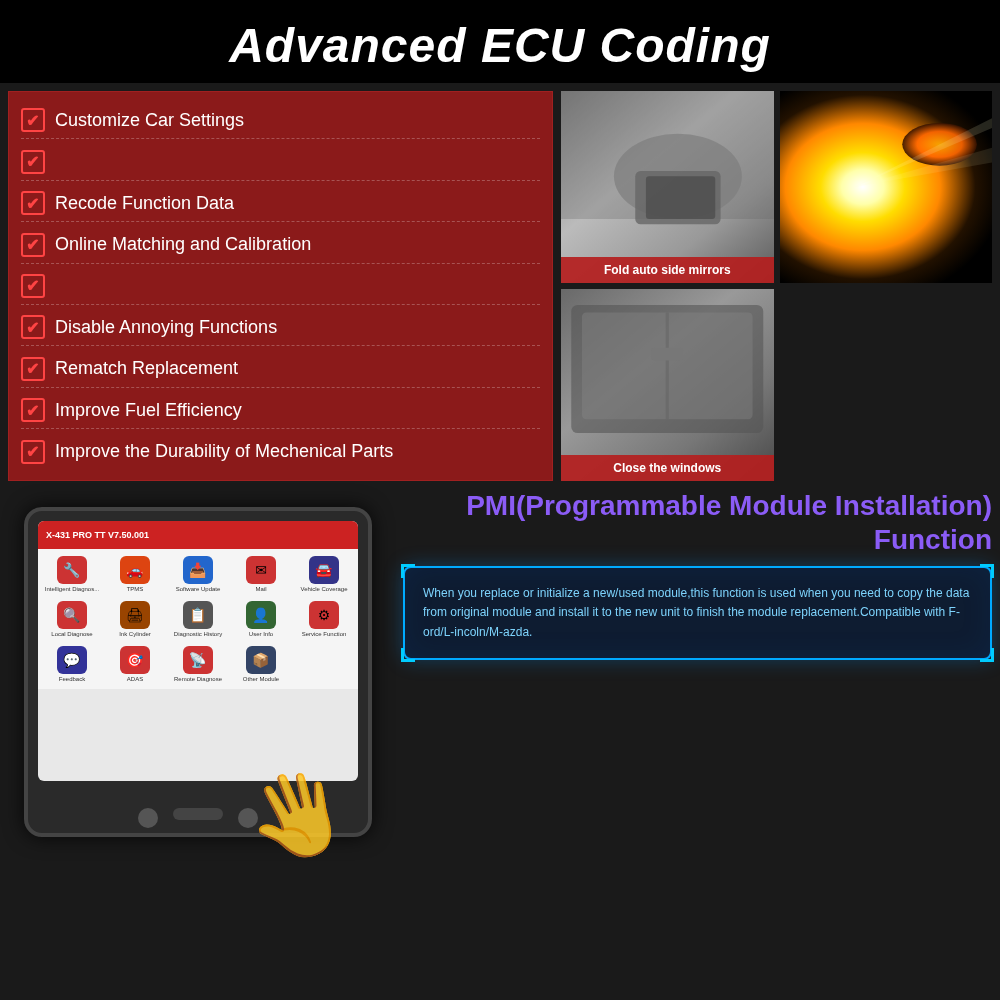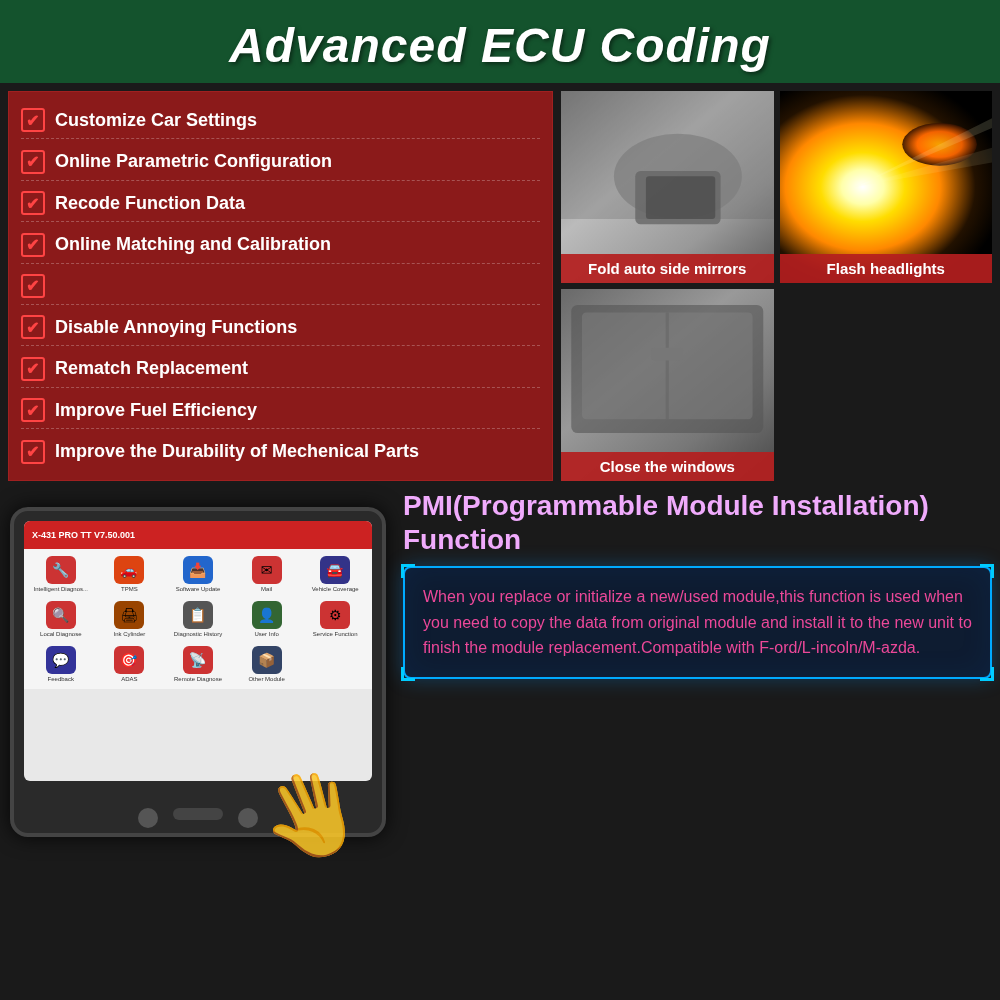--- a/index.html
+++ b/index.html
@@ -6,21 +6,21 @@
     body {
       width: 1000px;
       height: 1000px;
       background: #1a1a1a;
       font-family: Arial, sans-serif;
       overflow: hidden;
     }
 
     
     .header {
-      background: #14532d;
+      background: #000000;
       text-align: center;
       padding: 18px 10px 10px;
     }
     .header-title {
       font-size: 48px;
       font-weight: 900;
       color: #ffffff;
       letter-spacing: 1px;
       font-style: italic;
       text-shadow: 2px 2px 4px rgba(0,0,0,0.5);
@@ -68,21 +68,21 @@
       align-items: center;
       justify-content: center;
       flex-shrink: 0;
       color: #ff4444;
       font-size: 16px;
       font-weight: bold;
     }
     .feature-text {
       color: #ffffff;
       font-size: 18px;
-      font-weight: 700;
+      font-weight: 400;
     }
 
     
     .right-panel {
       flex: 1;
       display: grid;
       grid-template-columns: 1fr 1fr;
       grid-template-rows: 1fr 1fr;
       gap: 6px;
     }
@@ -91,21 +91,21 @@
       overflow: hidden;
       background: #333;
     }
     .photo-label {
       position: absolute;
       bottom: 0;
       left: 0;
       right: 0;
       background: rgba(180, 30, 30, 0.92);
       color: #fff;
-      font-size: 15px;
+      font-size: 12px;
       font-weight: bold;
       text-align: center;
       padding: 6px 4px;
     }
 
     
     .bottom-section {
       display: flex;
       margin: 8px 8px 8px;
       gap: 15px;
@@ -113,21 +113,21 @@
     }
 
     
     .tablet-section {
       flex: 0 0 380px;
       display: flex;
       align-items: center;
       justify-content: center;
     }
     .tablet-outer {
-      width: 376px;
+      width: 348px;
       height: 330px;
       background: #2a2a2a;
       border-radius: 18px;
       border: 4px solid #444;
       padding: 10px;
       position: relative;
       box-shadow: 0 0 20px rgba(0,0,0,0.8);
     }
     .tablet-screen {
       width: 100%;
@@ -209,24 +209,24 @@
     }
 
     
     .pmi-section {
       flex: 1;
       display: flex;
       flex-direction: column;
       justify-content: flex-start;
     }
     .pmi-title {
-      text-align: left;
+      text-align: right;
       font-size: 28px;
       font-weight: 900;
-      color: #f0abfc;
+      color: #8b5cf6;
       line-height: 1.2;
       margin-bottom: 10px;
     }
     .pmi-box {
       background: rgba(10, 30, 60, 0.7);
       border: 2px solid #00aaff;
       border-radius: 8px;
       padding: 16px 18px;
       position: relative;
       box-shadow: 0 0 20px rgba(0, 150, 255, 0.3), inset 0 0 30px rgba(0, 100, 200, 0.1);
@@ -244,22 +244,22 @@
       height: 14px;
       border-color: #00ccff;
       border-style: solid;
     }
     .corner-tl { top: -4px; left: -4px; border-width: 3px 0 0 3px; }
     .corner-tr { top: -4px; right: -4px; border-width: 3px 3px 0 0; }
     .corner-bl { bottom: -4px; left: -4px; border-width: 0 0 3px 3px; }
     .corner-br { bottom: -4px; right: -4px; border-width: 0 3px 3px 0; }
 
     .pmi-text {
-      color: #ec4899;
-      font-size: 16px;
+      color: #7dd3fc;
+      font-size: 12px;
       line-height: 1.6;
     }
 
     
     .photo-cell svg {
       width: 100%;
       height: 100%;
     }
 
   </style>
@@ -272,21 +272,20 @@
 
 <div class="middle-section">
 
   <div class="left-panel" id="featurePanel">
   <div class="feature-item">
     <div class="check-icon">✔</div>
     <span class="feature-text">Customize Car Settings</span>
   </div>
       <div class="feature-item">
     <div class="check-icon">✔</div>
-    <span class="feature-text">Online Parametric Configuration</span>
   </div>
       <div class="feature-item">
     <div class="check-icon">✔</div>
     <span class="feature-text">Recode Function Data</span>
   </div>
       <div class="feature-item">
     <div class="check-icon">✔</div>
     <span class="feature-text">Online Matching and Calibration</span>
   </div>
       <div class="feature-item">
@@ -349,21 +348,20 @@
             <stop offset="100%" style="stop-color:#331100;stop-opacity:1"></stop>
           </radialGradient>
         </defs>
         <rect width="220" height="180" fill="#111"></rect>
         <rect x="0" y="0" width="220" height="180" fill="url(#headlightGlow)"></rect>
         <ellipse cx="160" cy="50" rx="35" ry="20" fill="url(#amberLight)" opacity="0.9"></ellipse>
 
         <polygon points="80,90 220,20 220,30" fill="rgba(255,255,200,0.15)"></polygon>
         <polygon points="80,90 220,50 220,65" fill="rgba(255,255,200,0.1)"></polygon>
       </svg>
-      <div class="photo-label">Flash headlights</div>
     </div>
 
     <div class="photo-cell">
       <svg viewBox="0 0 220 180" xmlns="http://www.w3.org/2000/svg" preserveAspectRatio="xMidYMid slice">
         <defs>
           <linearGradient id="windowBg" x1="0%" y1="0%" x2="100%" y2="100%">
             <stop offset="0%" style="stop-color:#666;stop-opacity:1"></stop>
             <stop offset="40%" style="stop-color:#999;stop-opacity:1"></stop>
             <stop offset="70%" style="stop-color:#777;stop-opacity:1"></stop>
             <stop offset="100%" style="stop-color:#444;stop-opacity:1"></stop>

